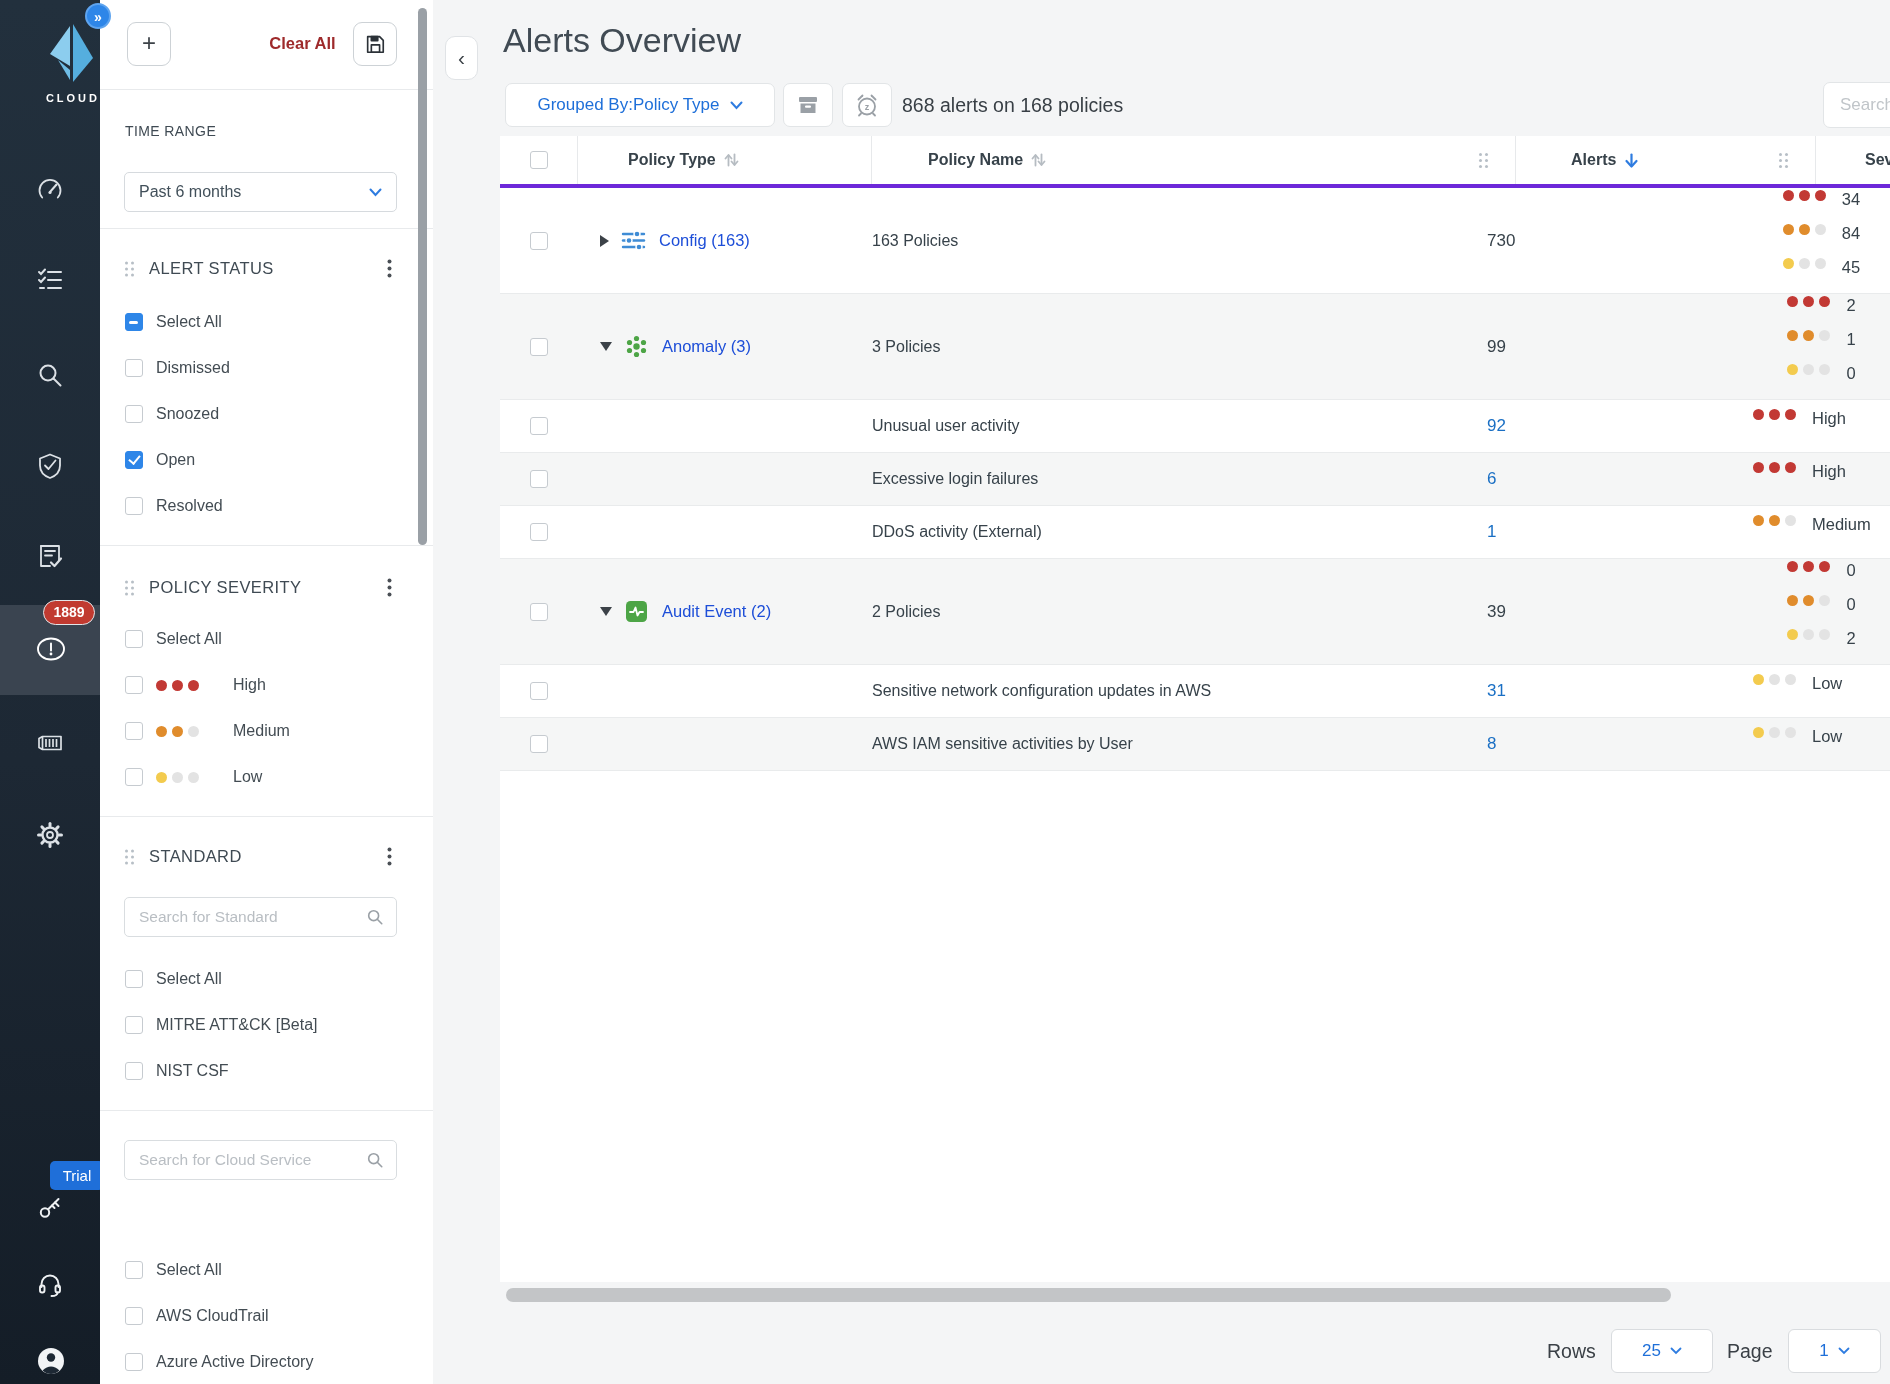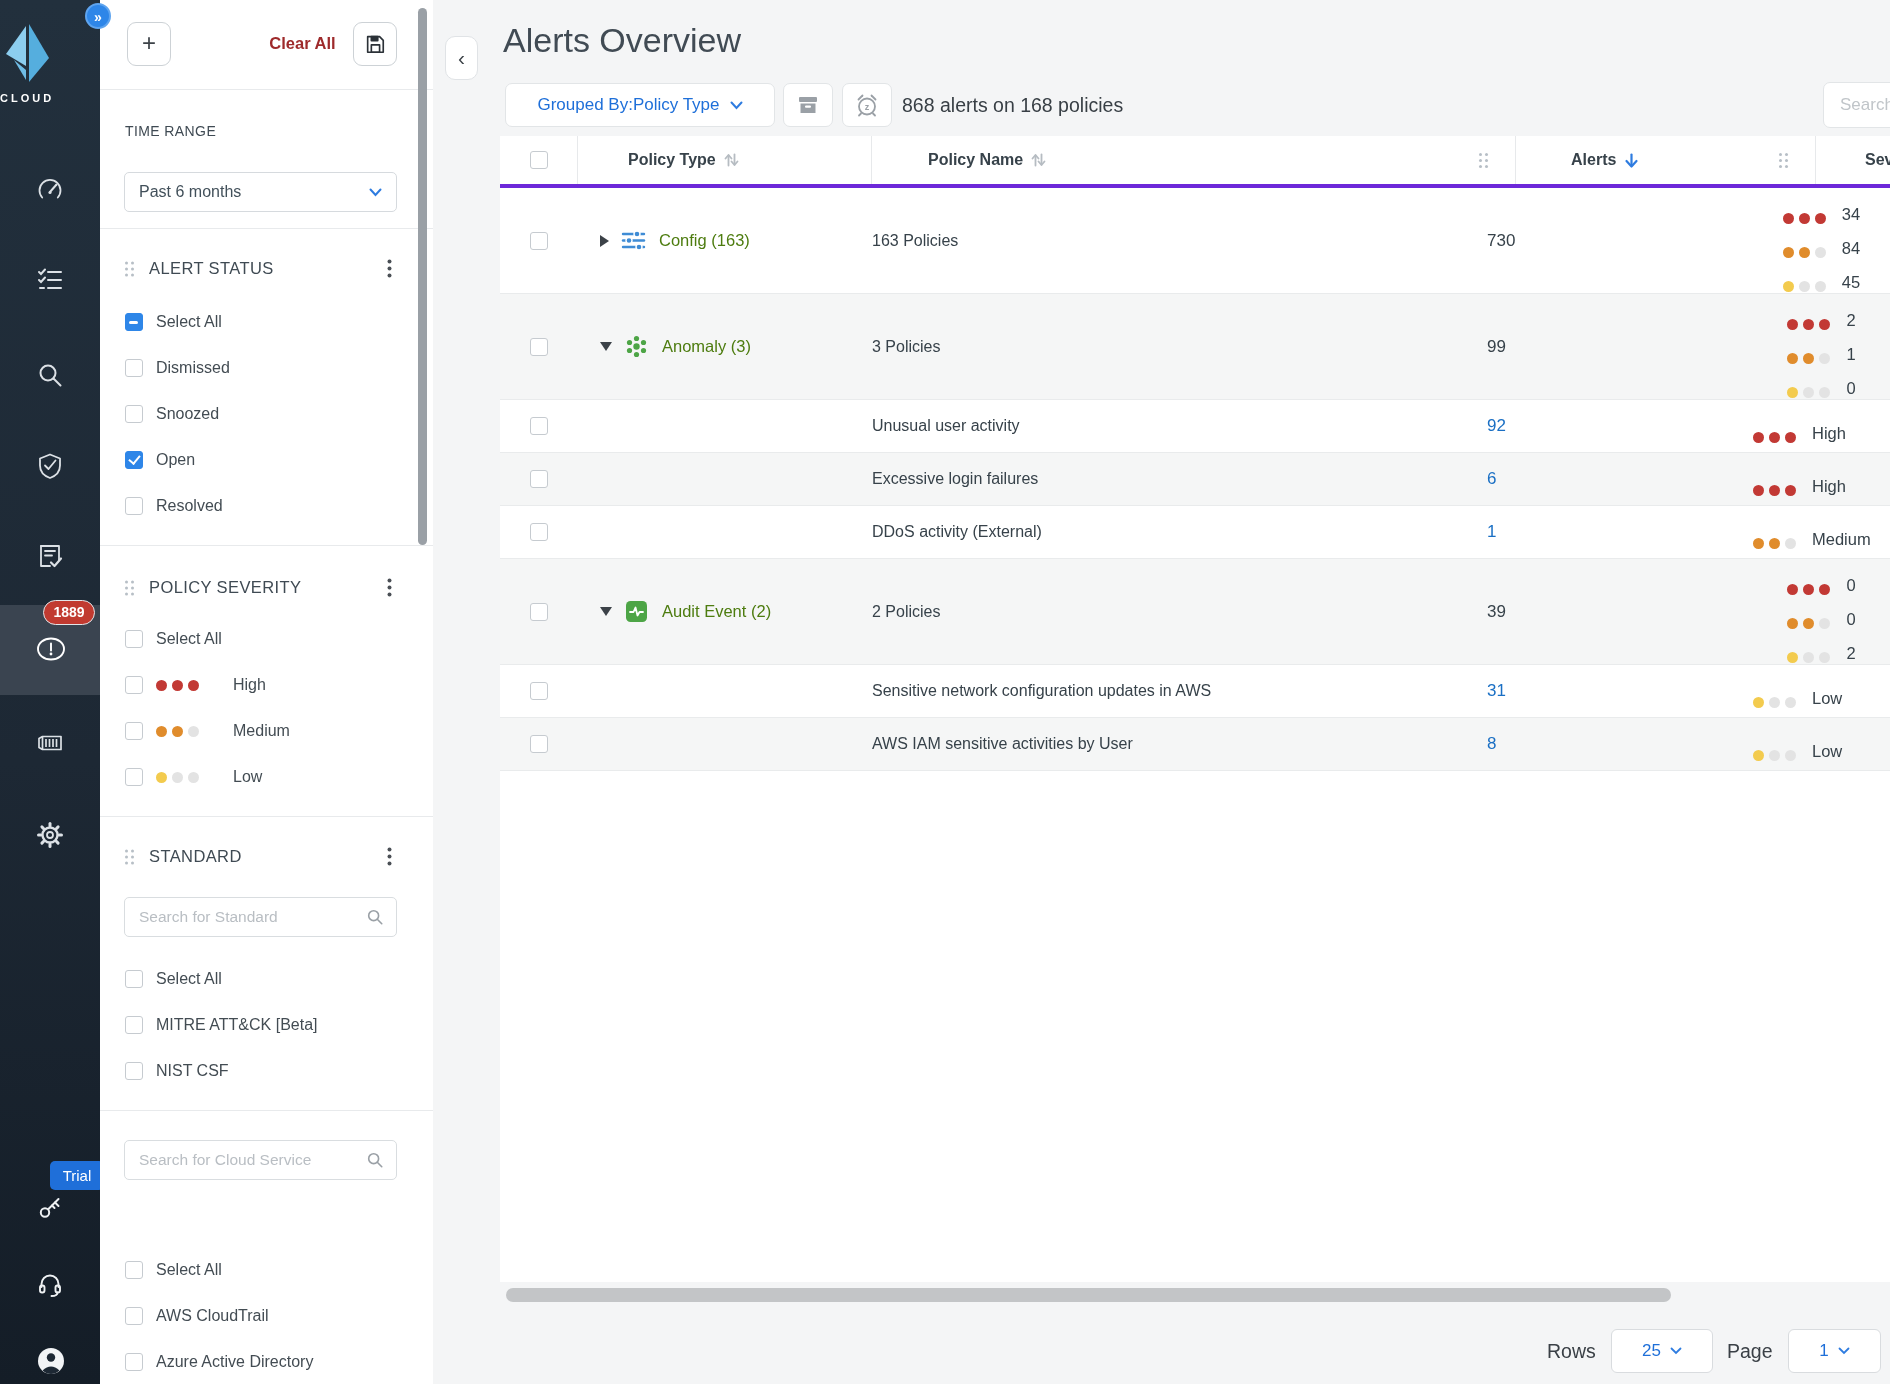--- a/index.html
+++ b/index.html
@@ -2,21 +2,21 @@
 <html><head>
 <meta charset="utf-8">
 <style>
   html,body{margin:0;padding:0;background:#e9eaeb;}
   body{font-family:"Liberation Sans","DejaVu Sans",sans-serif;-webkit-font-smoothing:antialiased;}
   .app{position:relative;width:1890px;height:1384px;overflow:hidden;background:#f4f5f6;}
 
   
   .sidebar{position:absolute;left:0;top:0;width:100px;height:1384px;
     background:linear-gradient(180deg,#22303d 0%,#1d2834 55%,#141d27 100%);}
-  .logo{position:absolute;left:0;top:22px;width:100px;text-align:left;}
+  .logo{position:absolute;left:0;top:22px;width:100px;text-align:right;}
   .logo-text{display:block;margin-top:4px;color:#ffffff;font-size:11px;font-weight:700;letter-spacing:3px;}
   .snav{position:absolute;left:36px;width:28px;height:28px;cursor:pointer;}
   .active-block{position:absolute;left:0;top:605px;width:100px;height:90px;background:#3a4450;}
   .count-badge{position:absolute;left:43px;top:600px;min-width:40px;height:23px;background:#c13a30;border:1px solid #e2e5e8;
     border-radius:13px;color:#fff;font-size:14px;font-weight:700;line-height:23px;text-align:center;padding:0 5px;}
   .trial-badge{position:absolute;left:50px;top:1161px;width:54px;height:29px;background:#1f6fd9;border-radius:5px;
     color:#fff;font-size:15px;line-height:29px;text-align:center;}
   .expand-btn{position:absolute;left:85px;top:3px;width:26px;height:26px;border-radius:50%;background:#2e86e8;
     color:#fff;font-size:14px;font-weight:700;text-align:center;line-height:24px;cursor:pointer;z-index:30;border:2px solid #5ea4ef;box-sizing:border-box;}
 
@@ -82,27 +82,27 @@
   .c-sev{width:158px;padding-left:21px;flex:none;}
   .grip-col{position:absolute;right:26px;top:16px;cursor:col-resize;}
   .trow{display:flex;border-bottom:1px solid #e9ebec;align-items:stretch;}
   .trow.alt{background:#f5f6f6;}
   .trow .cell{display:flex;align-items:center;box-sizing:border-box;}
   .row-h-group{height:105px;}
   .row-h-child{height:52px;}
   .tri{width:0;height:0;flex:none;cursor:pointer;}
   .tri.right{border-left:9px solid #3c4248;border-top:6px solid transparent;border-bottom:6px solid transparent;}
   .tri.down{border-top:9px solid #3c4248;border-left:6px solid transparent;border-right:6px solid transparent;}
-  .ptype-label{color:#4d7c0f;font-size:16.5px;margin-left:13px;white-space:nowrap;}
+  .ptype-label{color:#1d4ed8;font-size:16.5px;margin-left:13px;white-space:nowrap;}
   .ptype-icon{margin-left:12px;flex:none;display:flex;}
   .pname{color:#37424a;font-size:16px;}
   .alerts-num{color:#37424a;font-size:17px;}
   .alerts-link{color:#1a6fc4;font-size:17px;cursor:pointer;text-decoration:none;}
   .sev-stack{display:flex;flex-direction:column;justify-content:center;}
-  .sevline{display:flex;align-items:flex-end;height:34px;}
+  .sevline{display:flex;align-items:flex-start;height:34px;}
   .sevline .sval{color:#37424a;font-size:16.5px;margin-left:11px;}
   .sort-ic{display:flex;flex:none;}
 
   
   .hscroll{position:absolute;left:73px;top:1288px;width:1165px;height:14px;background:#c3c5c7;border-radius:7px;cursor:pointer;}
   .pag-label{position:absolute;top:1329px;height:44px;display:flex;align-items:center;color:#3a4046;font-size:19.5px;}
   .pag-box{position:absolute;top:1329px;height:44px;background:#fff;border:1px solid #d9dcdf;border-radius:6px;box-sizing:border-box;
     display:flex;align-items:center;justify-content:center;gap:9px;cursor:pointer;}
   .pag-box .val{color:#1e6fd9;font-size:17px;}
 </style>

